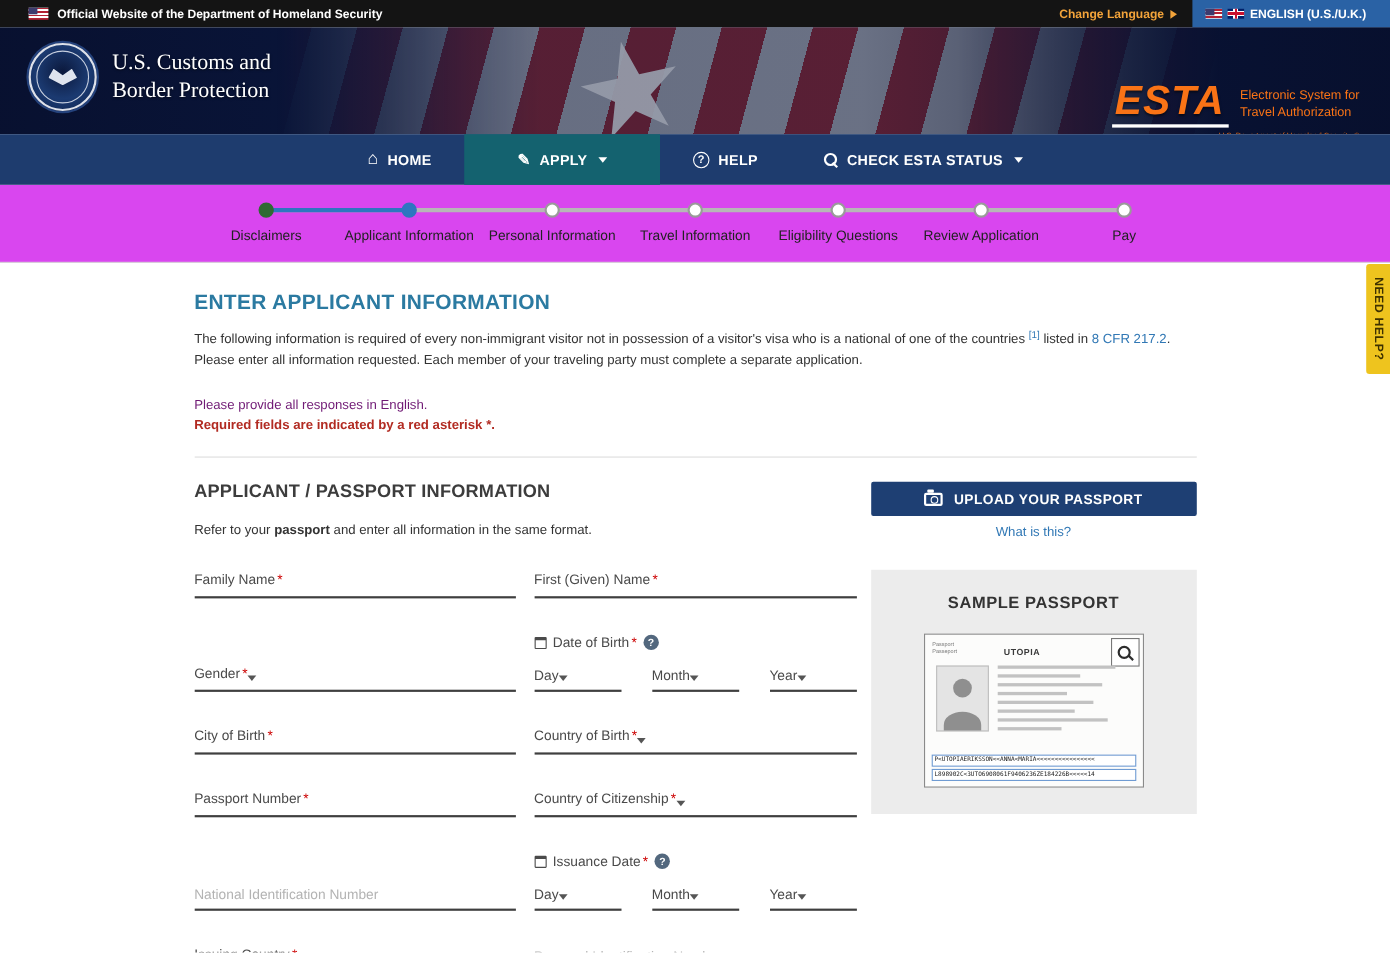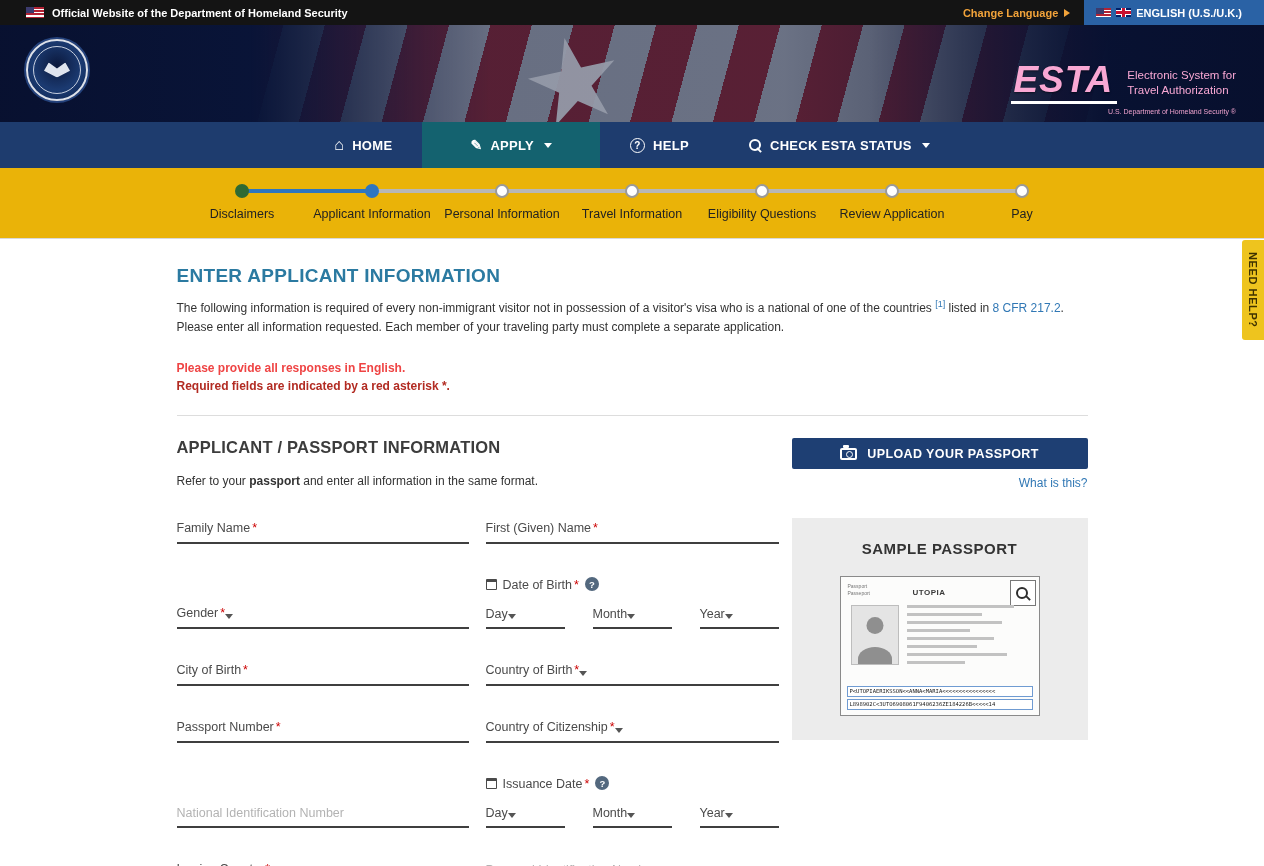--- a/index.html
+++ b/index.html
@@ -40,21 +40,21 @@
     background:linear-gradient(to right,rgba(7,14,42,.78),rgba(7,14,42,.30) 34%,rgba(7,14,42,.28) 62%,rgba(7,14,42,.72) 88%,rgba(7,14,42,.85))}
   .brand{position:absolute;left:26px;top:14px;display:flex;align-items:center;z-index:3}
   .seal{width:62px;height:62px;border-radius:50%;flex:none;position:relative;
     background:radial-gradient(circle at 50% 42%,#2c4d8f 0%,#17326238 0%,#1b3a71 55%,#0e2450 100%);
     border:2px solid #dde1ea;box-shadow:0 0 0 2px #24427c}
   .seal::before{content:"";position:absolute;inset:5px;border:1px solid #c7cfdf;border-radius:50%}
   .seal::after{content:"";position:absolute;left:50%;top:50%;width:26px;height:15px;transform:translate(-50%,-50%);
     background:#dfe4ee;clip-path:polygon(0 55%,18% 0,50% 40%,82% 0,100% 55%,50% 100%)}
   .brand-text{margin-left:14px;color:#fff;font-family:"Liberation Serif",serif;font-size:20px;line-height:1.25;
     text-shadow:0 1px 2px rgba(0,0,0,.6)}
-  .esta{position:absolute;right:28px;top:36px;z-index:3;color:#f9a8d4;text-align:left}
+  .esta{position:absolute;right:28px;top:48px;z-index:3;color:#f97316;text-align:left}
   .esta-top{display:flex;align-items:center;gap:10px}
   .esta-word{font-size:37px;font-weight:bold;font-style:italic;letter-spacing:1px;line-height:1;
     border-bottom:3px solid #fff;padding:0 4px 3px 2px;text-shadow:0 1px 2px rgba(0,0,0,.5)}
   .esta-tag{font-size:11.5px;line-height:1.3;white-space:nowrap}
   .esta-sub{font-size:7px;margin-top:4px;text-align:right;opacity:.95}
 
   
   .nav{height:46px;background:#1e3c6e;display:flex;justify-content:center;align-items:stretch;position:relative;z-index:4}
   .nav-item{display:flex;align-items:center;gap:8px;padding:0 30px;color:#fff;font-size:13px;font-weight:bold;
     letter-spacing:.3px;cursor:pointer;white-space:nowrap}
@@ -63,21 +63,21 @@
   .i-pencil::before{content:"✎";font-size:14px;line-height:1}
   .i-search{width:13px;height:13px;position:relative;display:inline-block}
   .i-search::before{content:"";position:absolute;left:0;top:0;width:8px;height:8px;border:2px solid #fff;border-radius:50%}
   .i-search::after{content:"";position:absolute;right:0;bottom:1px;width:6px;height:2px;background:#fff;transform:rotate(45deg)}
   .i-help{width:15px;height:15px;border:1.5px solid #fff;border-radius:50%;display:inline-flex;align-items:center;
     justify-content:center;font-size:10px;font-weight:bold}
   .i-help::before{content:"?"}
   .caret-nav{width:0;height:0;border-left:4px solid transparent;border-right:4px solid transparent;border-top:5px solid #fff;margin-left:2px}
 
   
-  .stepper-band{background:#eab308;border-bottom:1px solid #d9d9d9;padding:16px 0 17px}
+  .stepper-band{background:#d946ef;border-bottom:1px solid #d9d9d9;padding:16px 0 17px}
   .stepper{width:910px;margin:0 auto;position:relative}
   .steps{display:flex;position:relative}
   .track{position:absolute;left:65px;right:65px;top:5px;height:4px;background:#b7b7b7;border-radius:2px}
   .track-done{position:absolute;left:65px;width:130px;top:5px;height:4px;background:#2e76c0;border-radius:2px}
   .step{width:130px;display:flex;flex-direction:column;align-items:center;position:relative;z-index:1;cursor:pointer}
   .dot{width:14px;height:14px;border-radius:50%;background:#fff;border:2px solid #9a9a9a}
   .step.complete .dot{background:#2f6a33;border-color:#2f6a33}
   .step.current .dot{background:#2e76c0;border-color:#2e76c0}
   .slabel{margin-top:9px;font-size:12.5px;color:#222;white-space:nowrap}
 
@@ -86,35 +86,35 @@
     writing-mode:vertical-rl;padding:12px 5px;font-size:11px;font-weight:bold;letter-spacing:.6px;
     border-radius:3px 0 0 3px;cursor:pointer}
 
   
   .main{width:911px;margin:0 auto;padding-top:26px}
   h1.page-title{color:#2b7aa1;font-size:19px;font-weight:bold;letter-spacing:.3px;margin-bottom:10px}
   .intro{font-size:12px;line-height:1.6;color:#333}
   .link{color:#3178b5;text-decoration:none;cursor:pointer}
   sup.link{font-size:9px}
   .notes{margin-top:23px;font-size:12px;line-height:1.45}
-  .note-en{font-weight:bold;color:#ef4444}
+  .note-en{font-weight:normal;color:#701a75}
   .note-req{font-weight:bold;color:#b22b22}
   hr.div{border:none;border-top:1px solid #ddd;margin:20px 0 22px}
 
   .section-row{display:flex;justify-content:space-between;align-items:flex-start}
   h2.section-title{font-size:16.5px;color:#3c3c3c;font-weight:bold;letter-spacing:.2px;margin-bottom:17px}
   .refer{font-size:12px;color:#333}
   .upload-col{width:296px;flex:none}
   .upload-btn{width:100%;height:31px;background:#1e3f73;color:#fff;border:none;border-radius:2px;
     font-family:inherit;font-size:12.5px;font-weight:bold;letter-spacing:.4px;display:flex;align-items:center;
     justify-content:center;gap:10px;cursor:pointer}
   .cam{position:relative;width:17px;height:12px;border:2px solid #fff;border-radius:2px;flex:none}
   .cam::before{content:"";position:absolute;left:3.5px;top:1px;width:5px;height:5px;border:1.5px solid #fff;border-radius:50%}
   .cam::after{content:"";position:absolute;top:-5px;left:1px;width:6px;height:3px;background:#fff;border-radius:1px}
-  .whatis{text-align:right;margin-top:7px;font-size:12px}
+  .whatis{text-align:center;margin-top:7px;font-size:12px}
 
   .content-cols{display:flex;align-items:flex-start;margin-top:28px}
   .form-grid{width:602px;display:grid;grid-template-columns:292px 293px;column-gap:17px;row-gap:31px;align-items:end}
   .ufield{width:100%;border-bottom:2px solid #3f3f3f;padding-bottom:6px;display:flex;align-items:flex-end;
     justify-content:flex-start;min-height:18px;cursor:text}
   .ufield.sel{cursor:pointer}
   .lbl{font-size:12.5px;color:#4a4a4a}
   .req{color:#cc0000;margin-left:2px;font-size:12.5px}
   .ph{font-size:12.5px;color:#b3b3b3}
   .caret{width:0;height:0;border-left:4.5px solid transparent;border-right:4.5px solid transparent;
@@ -176,20 +176,24 @@
     </div>
   </div>
 </div>
 
 <div class="header">
   <div class="stripes"></div>
   <div class="star"></div>
   <div class="dark"></div>
   <div class="brand">
     <div class="seal"></div>
+    <div class="brand-text">
+      <span>U.S. Customs and</span><br>
+      <span>Border Protection</span>
+    </div>
   </div>
   <div class="esta">
     <div class="esta-top">
       <span class="esta-word">ESTA</span>
       <span class="esta-tag">
         <span>Electronic System for</span><br>
         <span>Travel Authorization</span>
       </span>
     </div>
     <div class="esta-sub">U.S. Department of Homeland Security ®</div>

